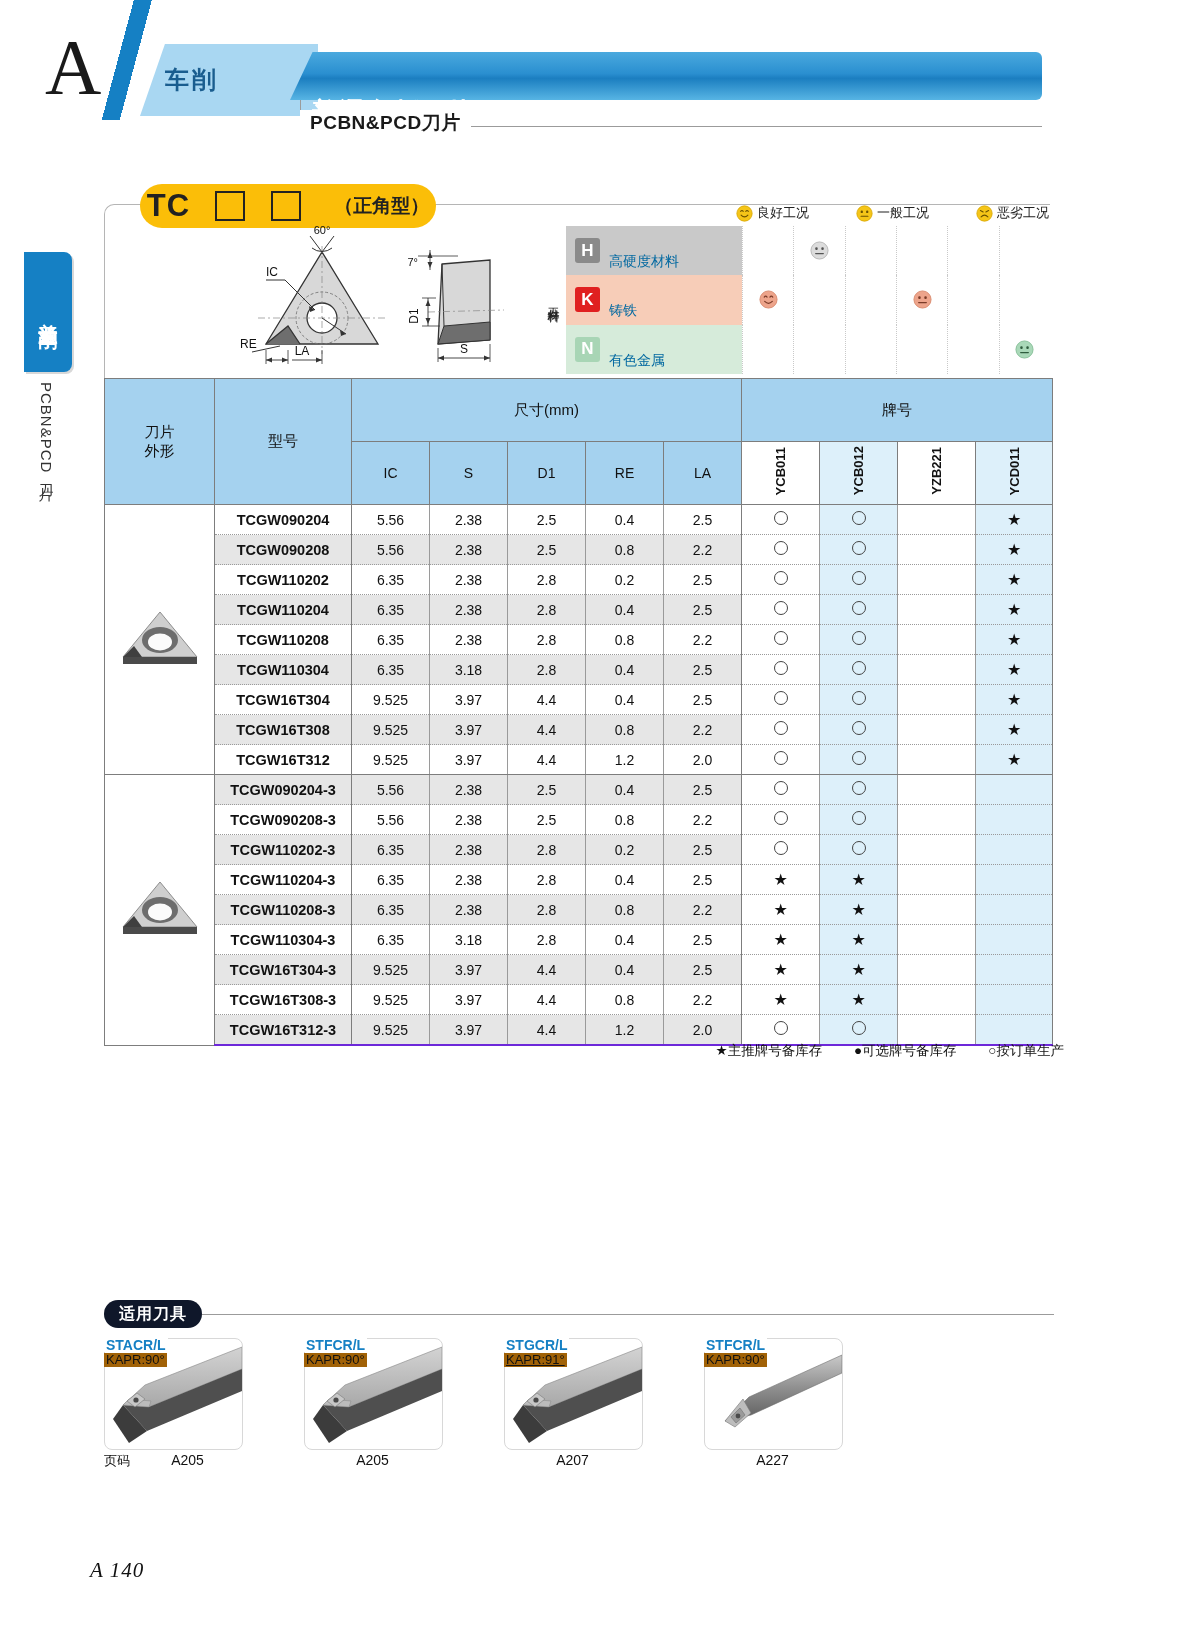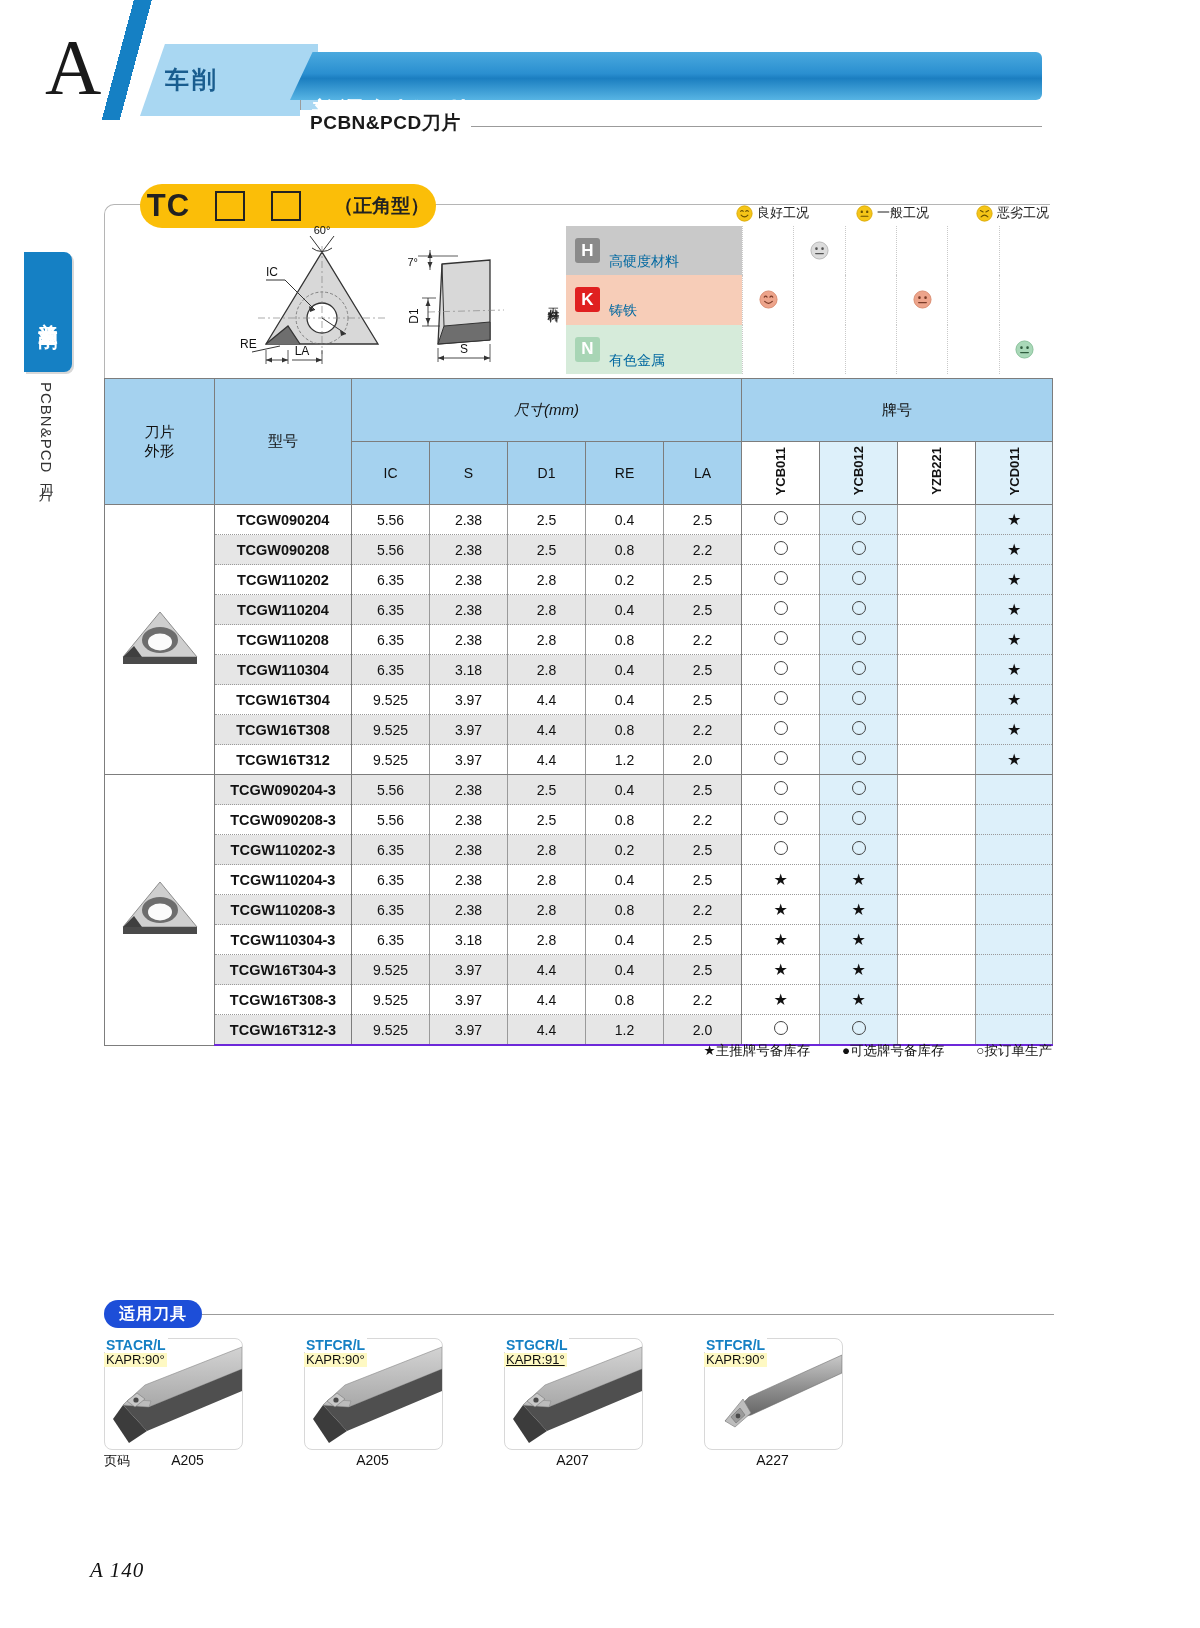--- a/index.html
+++ b/index.html
@@ -154,43 +154,43 @@
   .r-mark.edge{border-right:1px solid #7d7d7d;}
   tr.shade .r-model,tr.shade .r-dim{background:#e6e6e6;}
   tr.grp-end .r-model,tr.grp-end .r-dim,tr.grp-end .r-mark{border-bottom:1px solid #7d7d7d;}
   tr.tbl-end .r-model,tr.tbl-end .r-dim,tr.tbl-end .r-mark{border-bottom:2px solid #6d28d9;}
   .circ{display:inline-block;width:12px;height:12px;border:1.4px solid #444;border-radius:50%;}
   .star{font-size:16px;line-height:1;color:#111;}
 
   
   .legend{
     position:absolute;left:0;top:1042px;width:1052px;text-align:right;
-    font-size:13.5px;color:#111;padding-right:0;
+    font-size:13.5px;color:#111;padding-right:0;padding-left:12px;
   }
   .legend span{margin-left:28px;white-space:nowrap;}
 
   
   .tools{position:absolute;left:104px;top:1300px;width:950px;height:210px;}
   .tools-badge{
-    position:absolute;left:0;top:0;width:98px;height:28px;background:#1d4ed8;border-radius:14px;
+    position:absolute;left:0;top:0;width:98px;height:28px;background:#0f172a;border-radius:14px;
     display:flex;align-items:center;justify-content:center;
     font-size:16px;font-weight:700;color:#fff;letter-spacing:1px;
   }
   .tools-line{position:absolute;left:98px;top:14px;width:852px;height:1px;background:#9b9b9b;}
   .tool-card{
     position:absolute;top:38px;width:137px;height:110px;
     border:1px solid #d8d8d8;border-radius:8px;background:#fff;overflow:hidden;
   }
   .tool-name{
     position:absolute;top:38px;font-size:14px;font-weight:700;color:#1580c4;z-index:3;
     background:#fff;padding:0 2px;line-height:14px;
   }
   .tool-kapr{
     position:absolute;top:53px;font-size:13px;color:#111;z-index:3;
-    background:#fef9c3;padding:0 2px;line-height:14px;text-align:center;
+    background:#a16207;padding:0 2px;line-height:14px;text-align:center;
   }
   .tool-page{position:absolute;top:152px;font-size:14px;color:#111;text-align:center;width:137px;}
   .page-lbl{position:absolute;left:0;top:152px;font-size:13px;color:#111;}
 
   .footer{
     position:absolute;left:90px;top:1558px;font-size:21px;font-style:italic;
     font-family:"Liberation Serif","DejaVu Serif",serif;color:#111;letter-spacing:1px;
   }
 </style>
 </head>
@@ -414,21 +414,21 @@
       <col style="width:78px">
       <col style="width:77px">
   </colgroup>
   <thead>
     <tr>
       <th class="th-top" rowspan="2" style="height:124px;">
         <div>刀片</div>
         <div>外形</div>
       </th>
       <th class="th-top" rowspan="2">型号</th>
-      <th class="th-top" colspan="5" style="height:62px;font-style:italic;">尺寸(mm)</th>
+      <th class="th-top" colspan="5" style="height:62px;">尺寸(mm)</th>
       <th class="th-top" colspan="4">牌号</th>
     </tr>
     <tr>
       <th class="th-sub">IC</th>
       <th class="th-sub">S</th>
       <th class="th-sub">D1</th>
       <th class="th-sub">RE</th>
       <th class="th-sub">LA</th>
       <th class="th-vert"><span>YCB011</span></th>
       <th class="th-vert alt"><span>YCB012</span></th>

